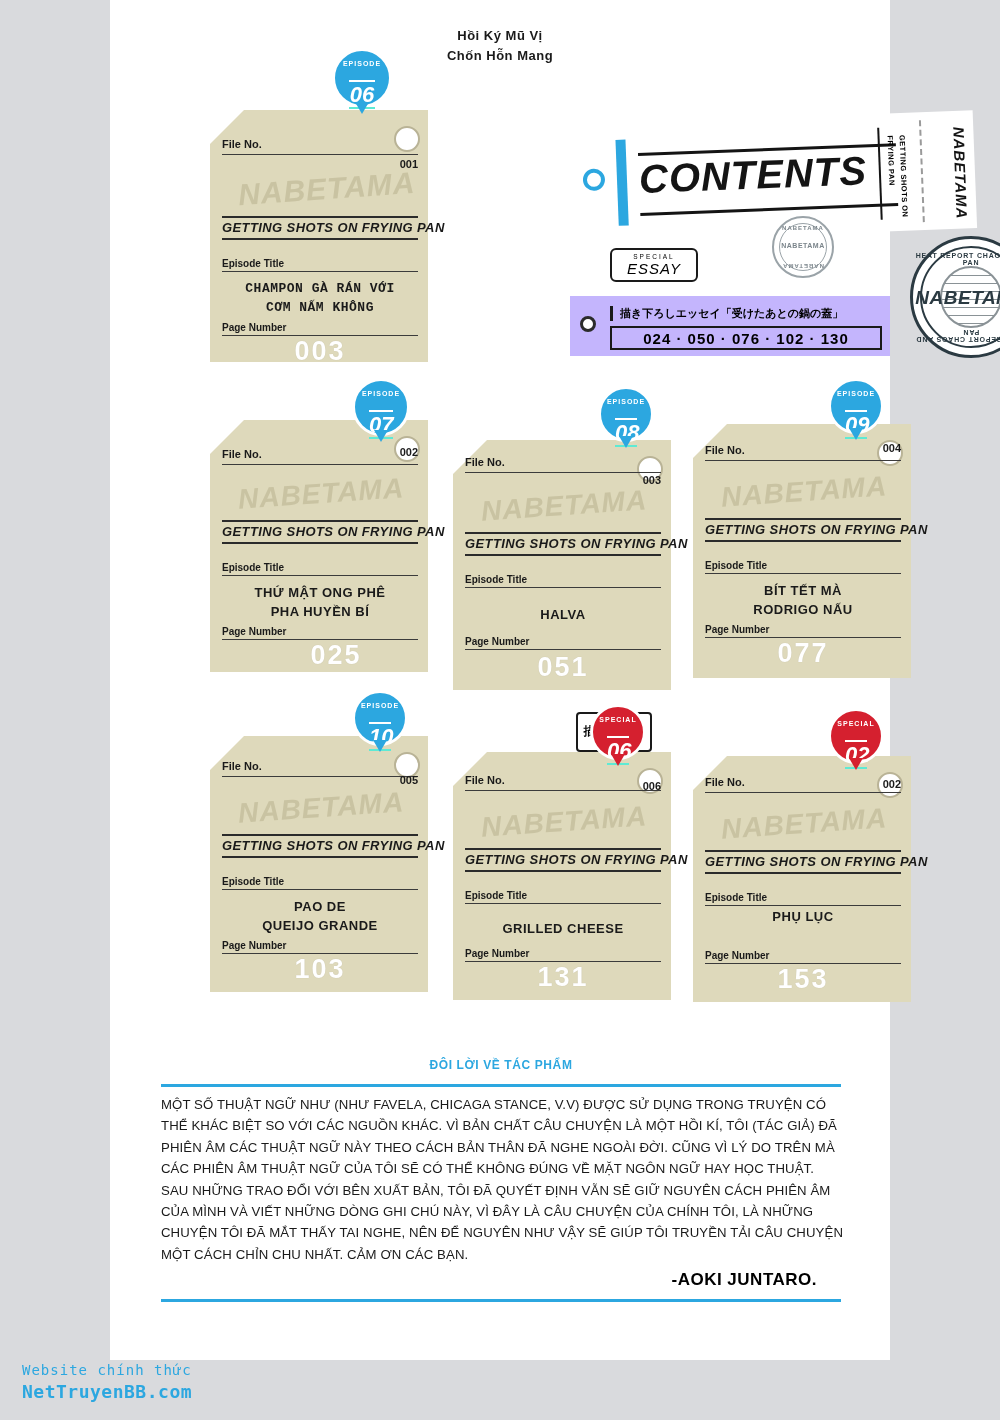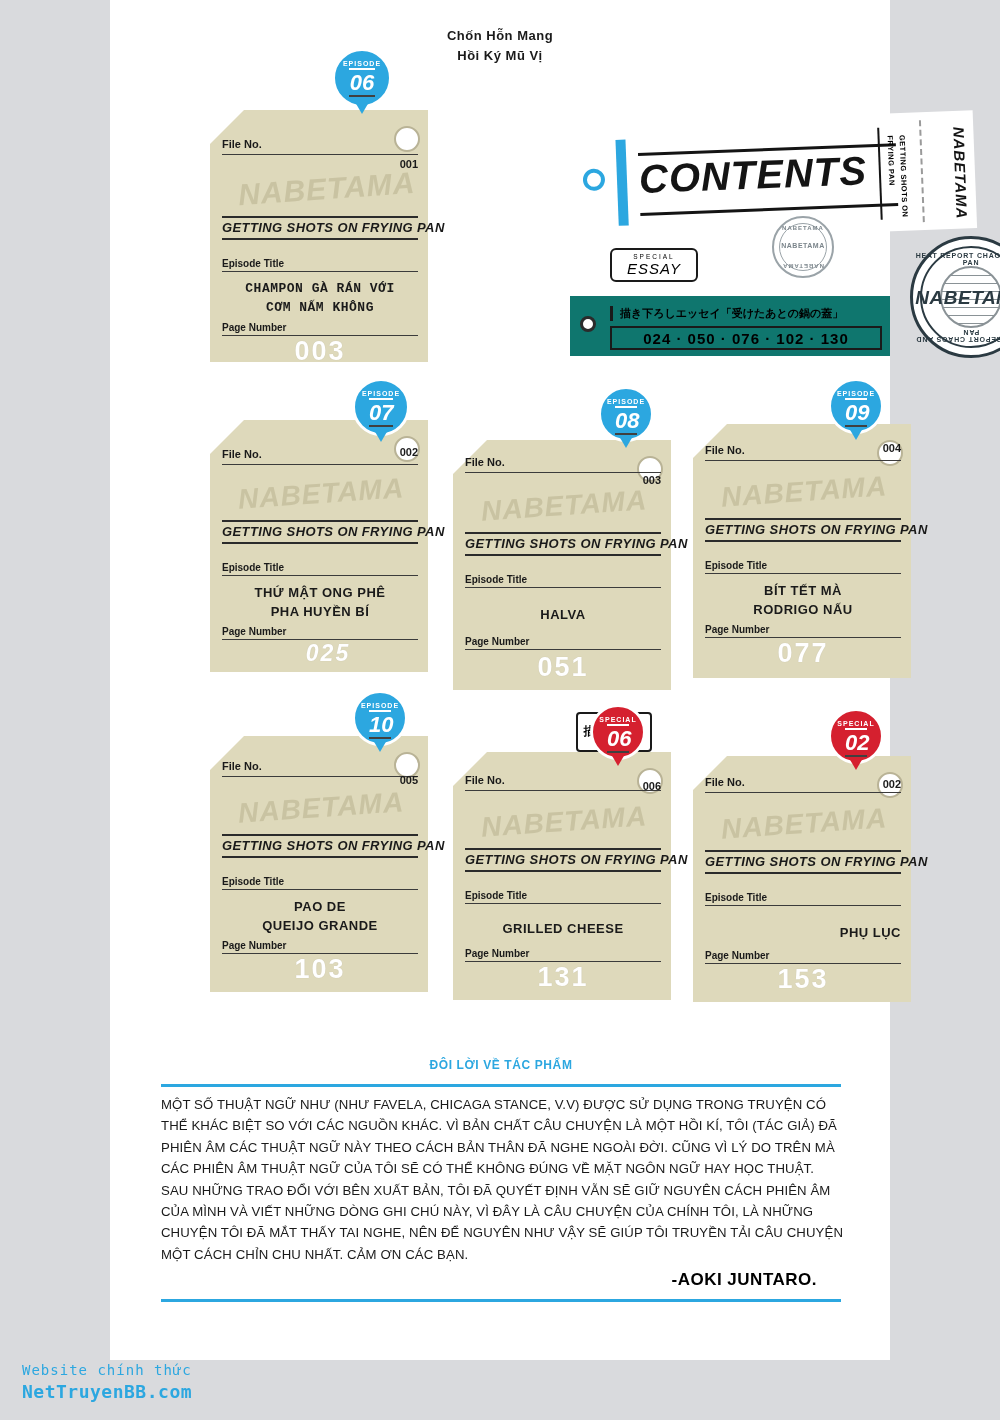--- a/index.html
+++ b/index.html
@@ -91,22 +91,22 @@
   }
   .badge.blue { background:#2ca7e0; }
   .badge.red  { background:#d5202f; }
   .badge .kicker {
     position:absolute; left:0; right:0; top:9px;
     font-size:7px; letter-spacing:1px; font-weight:bold;
   }
   .badge .num {
     position:absolute; left:0; right:0; top:17px;
     font-size:22px; font-weight:bold; font-style:italic;
-    border-bottom:2px solid #404040; border-top:2px solid #fff;
-    margin:0 14px; line-height:1.15;
+    border-bottom:2px solid #5eead4; border-top:2px solid #fff;
+    margin:12px 14px; line-height:1.15;
   }
   .badge .tail {
     position:absolute; left:50%; bottom:-9px; margin-left:-7px;
     width:0;height:0;
     border-left:7px solid transparent;
     border-right:7px solid transparent;
   }
   .badge.blue .tail { border-top:12px solid #2ca7e0; }
   .badge.red .tail  { border-top:12px solid #d5202f; }
 
@@ -157,21 +157,21 @@
     position:absolute; left:500px; top:248px; width:88px; height:34px;
     border:2px solid #1a1a1a; border-radius:6px; background:#fff;
     text-align:center;
   }
   .essay-pill .sp { font-size:6.5px; letter-spacing:2px; margin-top:3px; }
   .essay-pill .big { font-size:15px; font-weight:normal; font-style:italic; letter-spacing:1px; }
 
   
   .essay-tag {
     position:absolute; left:460px; top:296px; width:320px; height:60px;
-    background:#0f766e;
+    background:#c4b5fd;
   }
   .essay-tag .hole2 {
     position:absolute; left:10px; top:20px; width:16px;height:16px;border-radius:50%;
     background:#fff;border:3px solid #2b2b2b;
   }
   .essay-tag .jp {
     position:absolute; left:40px; top:10px; font-size:11px; font-weight:bold;
     border-left:3px solid #1a1a1a; padding-left:7px;
   }
   .essay-tag .nums {
@@ -274,22 +274,22 @@
     color:#2ca7e0; font-size:18px; font-weight:bold; letter-spacing:0.5px;
     font-family:"DejaVu Sans Mono", monospace;
   }
 </style>
 </head>
 <body>
 
 <div class="page">
 
   <div class="header-title">
+    <div>Hồi Ký Mũ Vị</div>
     <div>Chốn Hỗn Mang</div>
-    <div>Hồi Ký Mũ Vị</div>
   </div>
 
   <div class="ticket">
     <div class="tk-dot"></div>
     <div class="tk-bar"></div>
     <div class="tk-line" style="top:30px; width:258px;"></div>
     <div class="tk-word">CONTENTS</div>
     <div class="tk-line" style="top:90px; width:258px;"></div>
     <div class="perf"></div>
     <div class="tk-rule-box"></div>
@@ -353,21 +353,21 @@
     <div class="hole" style="left:184px; top:16px;"></div>
     <div class="fileno" style="left:12px; top:28px;">File No.</div>
     <div class="fileno-rule" style="left:12px; top:44px; width:196px;"></div>
     <div class="fileno-num" style="left:120px; top:26px; width:88px;">002</div>
     <div class="brandstamp" style="left:28px; top:58px; font-size:28px;">NABETAMA</div>
     <div class="series" style="left:12px; top:100px; width:196px; font-size:13px;">GETTING SHOTS  ON FRYING PAN</div>
     <div class="lbl" style="left:12px; top:142px; width:196px;">Episode Title</div>
     <div class="eptitle" style="left:12px; top:164px; width:196px; font-size:13px; white-space:pre-line;">THỨ MẬT ONG PHÊ
 PHA HUYỀN BÍ</div>
     <div class="lbl" style="left:12px; top:206px; width:196px;">Page Number</div>
-    <div class="pageno" style="left:20px; top:220px; width:196px; font-size:23px;font-style:italic;">025</div>
+    <div class="pageno" style="left:28px; top:220px; width:196px; font-size:27px;">025</div>
   </div>
   <div class="badge blue" style="left:242px; top:378px; width:58px; height:58px;">
     <div class="kicker">EPISODE</div>
     <div class="num">07</div>
     <div class="tail"></div>
   </div>
 
   <div class="tag" style="left:343px; top:440px; width:218px; height:250px;">
     <div class="notch"></div>
     <div class="hole" style="left:184px; top:16px;"></div>
@@ -448,21 +448,21 @@
 
   <div class="tag" style="left:583px; top:756px; width:218px; height:246px;">
     <div class="notch"></div>
     <div class="hole" style="left:184px; top:16px;"></div>
     <div class="fileno" style="left:12px; top:20px;">File No.</div>
     <div class="fileno-rule" style="left:12px; top:36px; width:196px;"></div>
     <div class="fileno-num" style="left:120px; top:22px; width:88px;">002</div>
     <div class="brandstamp" style="left:28px; top:52px; font-size:28px;">NABETAMA</div>
     <div class="series" style="left:12px; top:94px; width:196px; font-size:13px;">GETTING SHOTS  ON FRYING PAN</div>
     <div class="lbl" style="left:12px; top:136px; width:196px;">Episode Title</div>
-    <div class="eptitle" style="left:12px; top:168px; width:196px; font-size:13px; white-space:pre-line;text-align:right;">PHỤ LỤC</div>
+    <div class="eptitle" style="left:12px; top:152px; width:196px; font-size:13px; white-space:pre-line;">PHỤ LỤC</div>
     <div class="lbl" style="left:12px; top:194px; width:196px;">Page Number</div>
     <div class="pageno" style="left:12px; top:208px; width:196px; font-size:27px;">153</div>
   </div>
   <div class="badge red" style="left:718px; top:708px; width:56px; height:56px;">
     <div class="kicker">SPECIAL</div>
     <div class="num">02</div>
     <div class="tail"></div>
   </div>
 
 </div>

